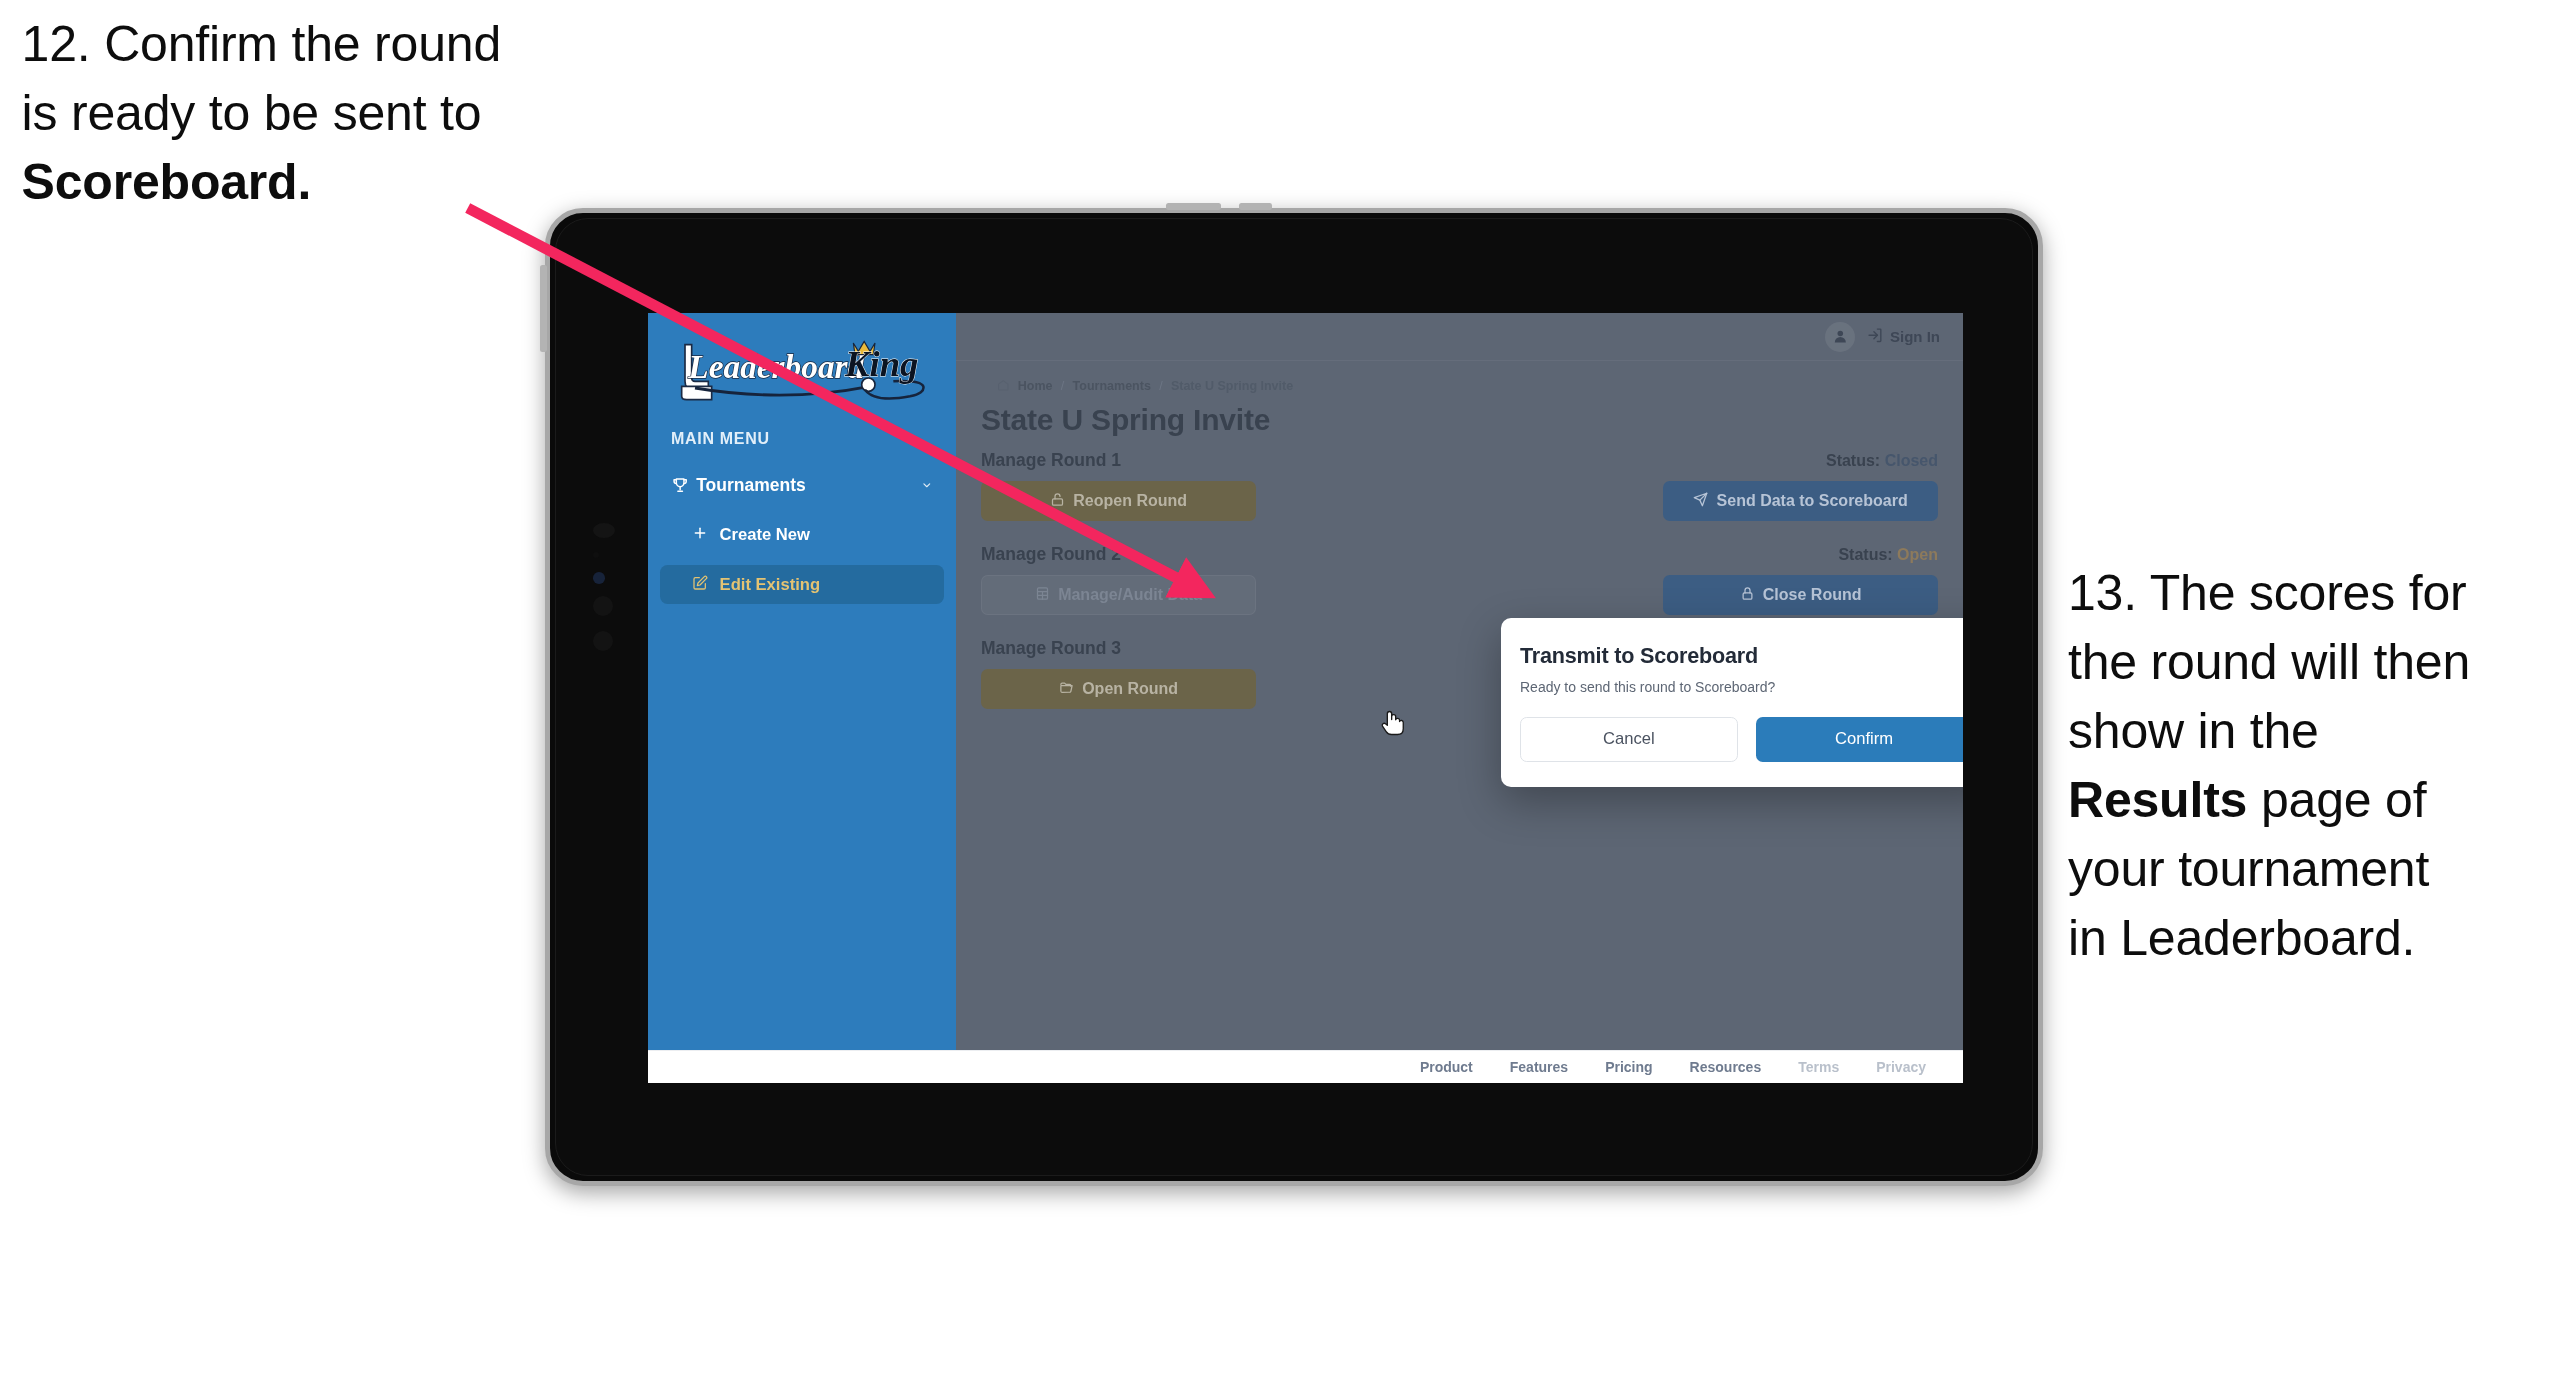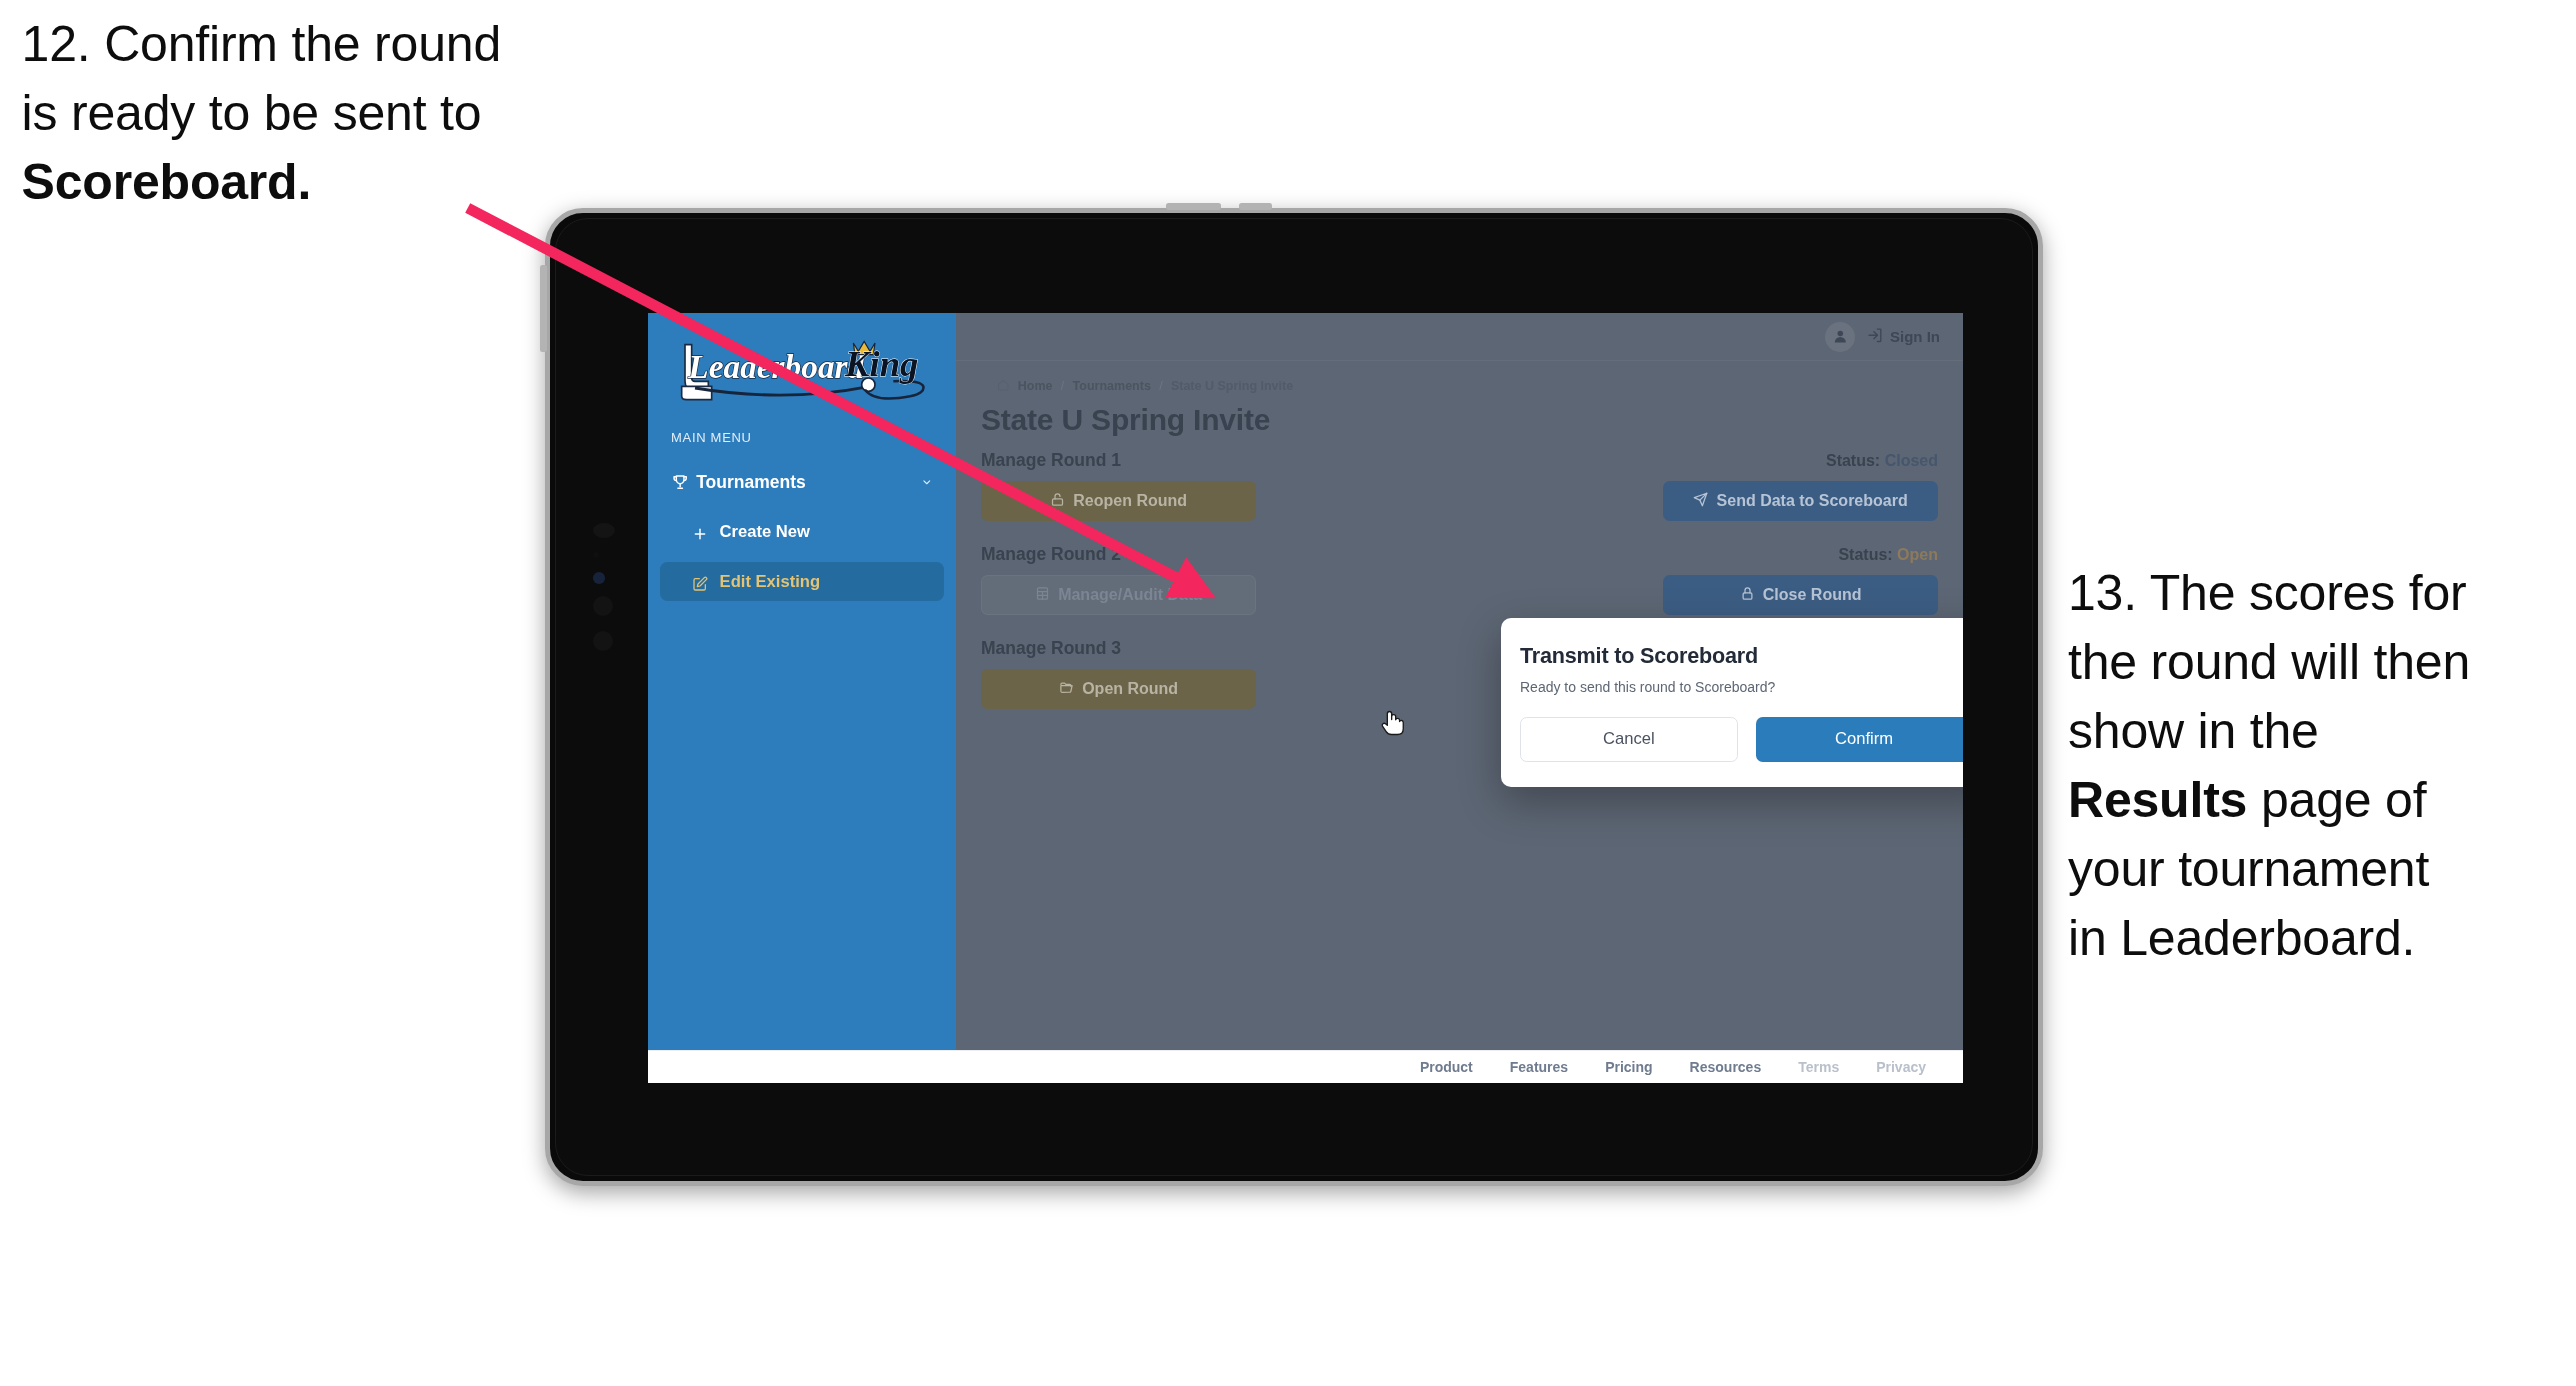--- a/index.html
+++ b/index.html
@@ -89,43 +89,43 @@
     position: relative;
   }
   #brand-logo {
     margin: 10px 0 0 11.6px;
     width: 275px; height: 65px;
     position: relative;
   }
   #brand-logo svg { display: block; }
   .menu-label {
     color: #e2eff9;
-    font-size: 13px;
-    font-weight: 400;
+    font-size: 16px;
+    font-weight: 700;
     letter-spacing: 0.7px;
     margin: 27px 0 0 23px;
   }
   .nav-row {
     display: flex; align-items: center;
     margin: 18.3px 11.6px 0 11.6px;
     padding: 8.3px 11.6px;
     border-radius: 6.7px;
     color: #ffffff;
     font-size: 17.5px;
     font-weight: 700;
     position: relative;
   }
   .nav-row .nav-icon { width: 25px; display:flex; align-items:center; }
   .nav-row .chev {
     position: absolute; right: 11.6px; top: 50%;
     transform: translateY(-50%);
     opacity: .85;
   }
   .subnav-row {
-    display: flex; align-items: flex-end;
+    display: flex; align-items: flex-start;
     margin: 11.6px 11.6px 0 11.6px;
     padding: 9.2px 11.6px 9.2px 32px;
     border-radius: 7.5px;
     color: #ffffff;
     font-size: 16.6px;
     font-weight: 700;
   }
   .subnav-row .nav-icon { width: 28px; display:flex; align-items:center; }
   #sidebar-item-edit-existing {
     background: #246b9f;

